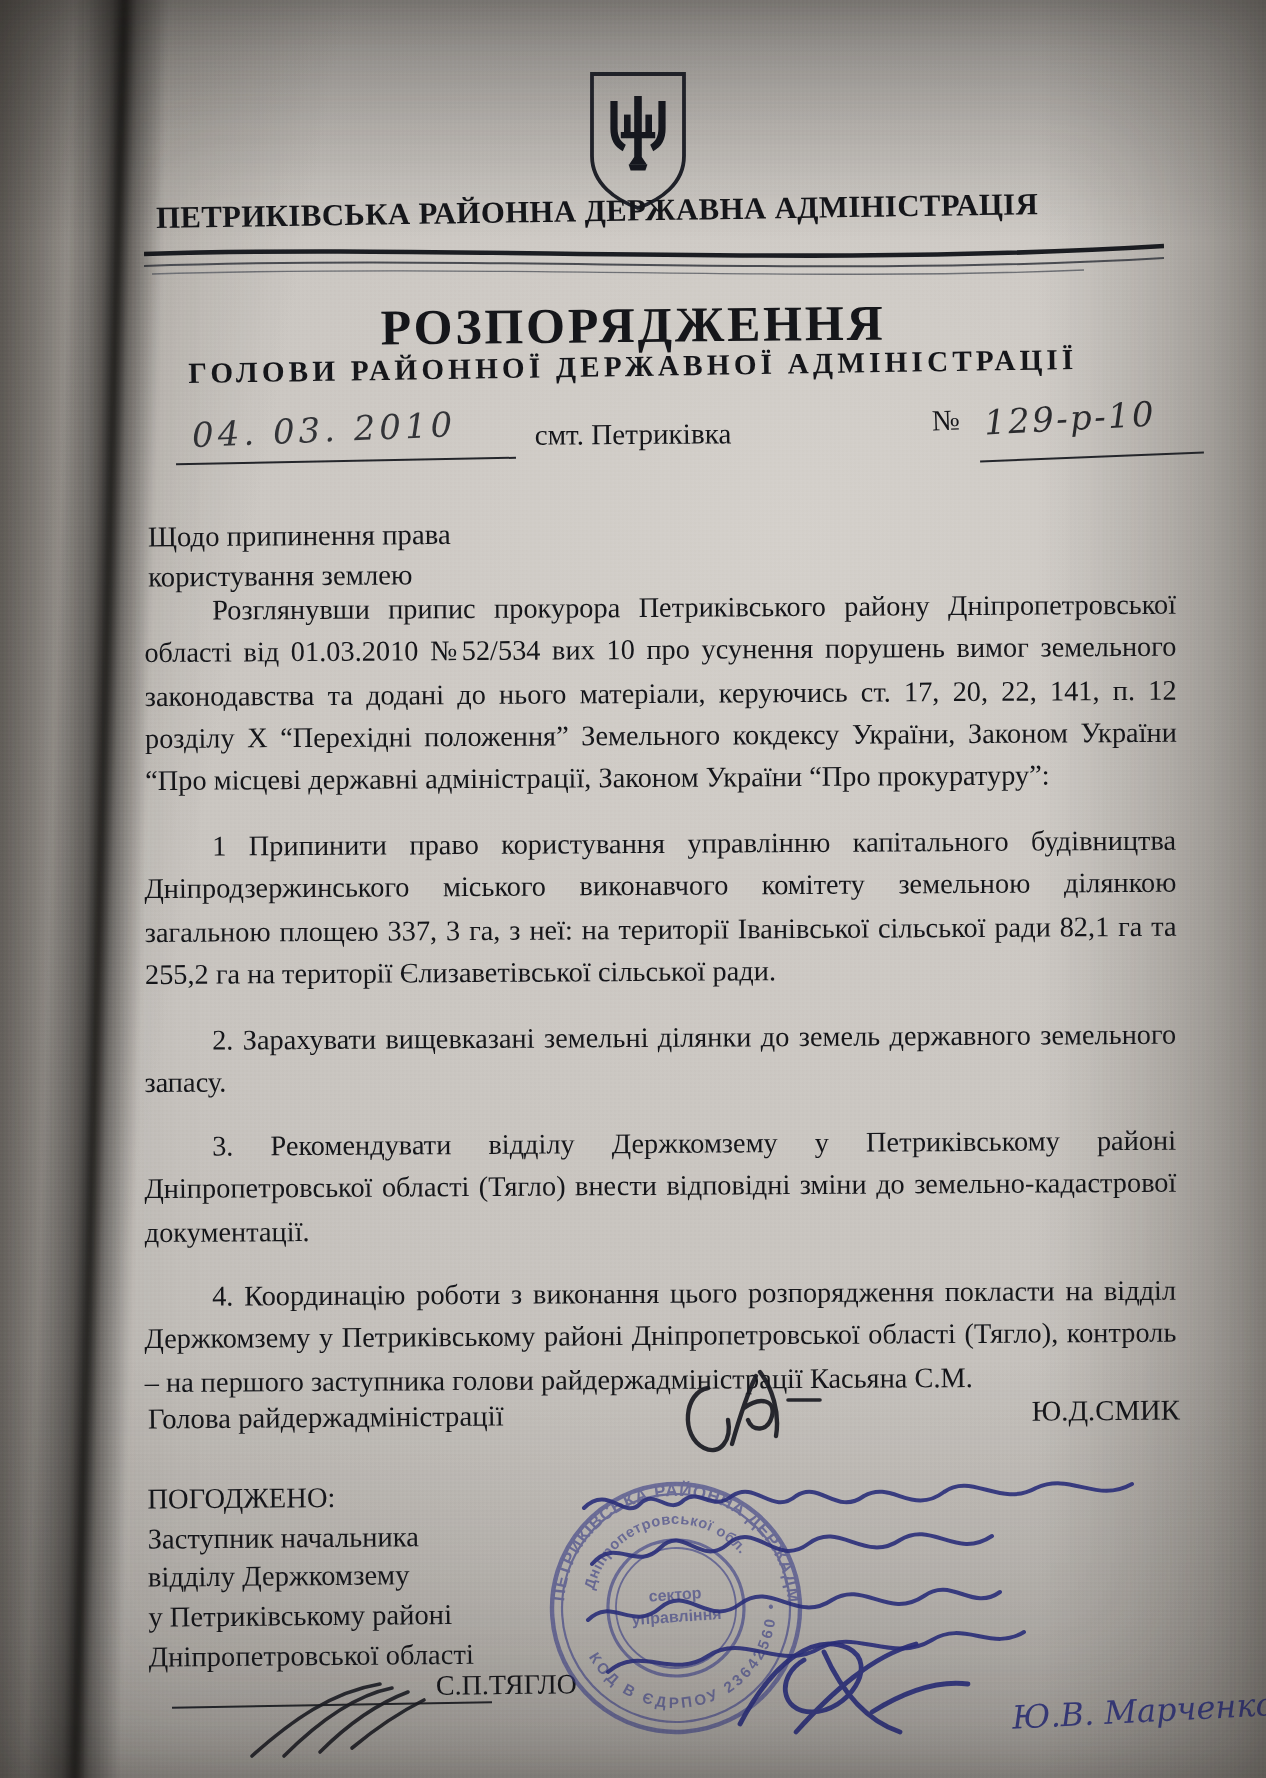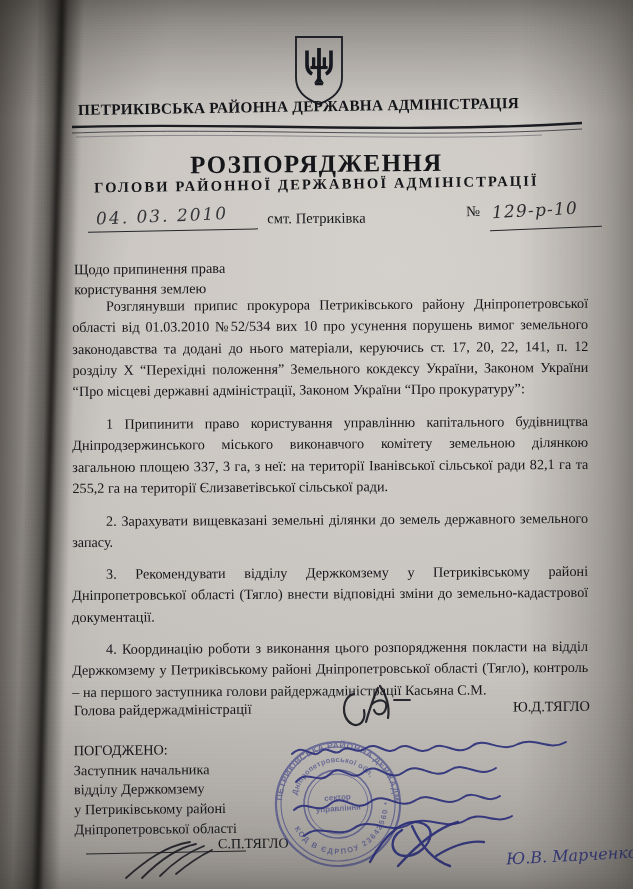--- a/index.html
+++ b/index.html
@@ -216,21 +216,21 @@
     <div class="body">
       <p class="para">Розглянувши припис прокурора Петриківського району Дніпропетровської області від 01.03.2010 №52/534 вих 10 про усунення порушень вимог земельного законодавства та додані до нього матеріали, керуючись ст. 17, 20, 22, 141, п. 12 розділу X “Перехідні положення” Земельного кокдексу України, Законом України “Про місцеві державні адміністрації, Законом України “Про прокуратуру”:</p>
       <p class="para tight">1 Припинити право користування управлінню капітального будівництва Дніпродзержинського міського виконавчого комітету земельною ділянкою загальною площею 337, 3 га, з неї: на  території Іванівської сільської ради 82,1 га   та 255,2 га на території Єлизаветівської сільської ради.</p>
       <p class="para tight">2.  Зарахувати вищевказані земельні ділянки до земель державного земельного запасу.</p>
       <p class="para tight">3.  Рекомендувати відділу Держкомзему у Петриківському районі Дніпропетровської області (Тягло) внести відповідні зміни до земельно-кадастрової документації.</p>
       <p class="para tight">4. Координацію роботи з виконання цього розпорядження покласти на відділ Держкомзему у Петриківському районі Дніпропетровської області (Тягло), контроль – на першого заступника голови райдержадміністрації Касьяна С.М.</p>
     </div>
 
     <div class="sign-row">
       <span>Голова  райдержадміністрації</span>
-      <span>Ю.Д.ТЯГЛО</span>
+      <span>Ю.Д.СМИК</span>
     </div>
 
     <div class="approve">
       <div>ПОГОДЖЕНО:</div>
       <div>Заступник начальника</div>
       <div>відділу Держкомзему</div>
       <div>у  Петриківському районі</div>
       <div>Дніпропетровської області</div>
     </div>
     <div class="approve-rule"></div>

